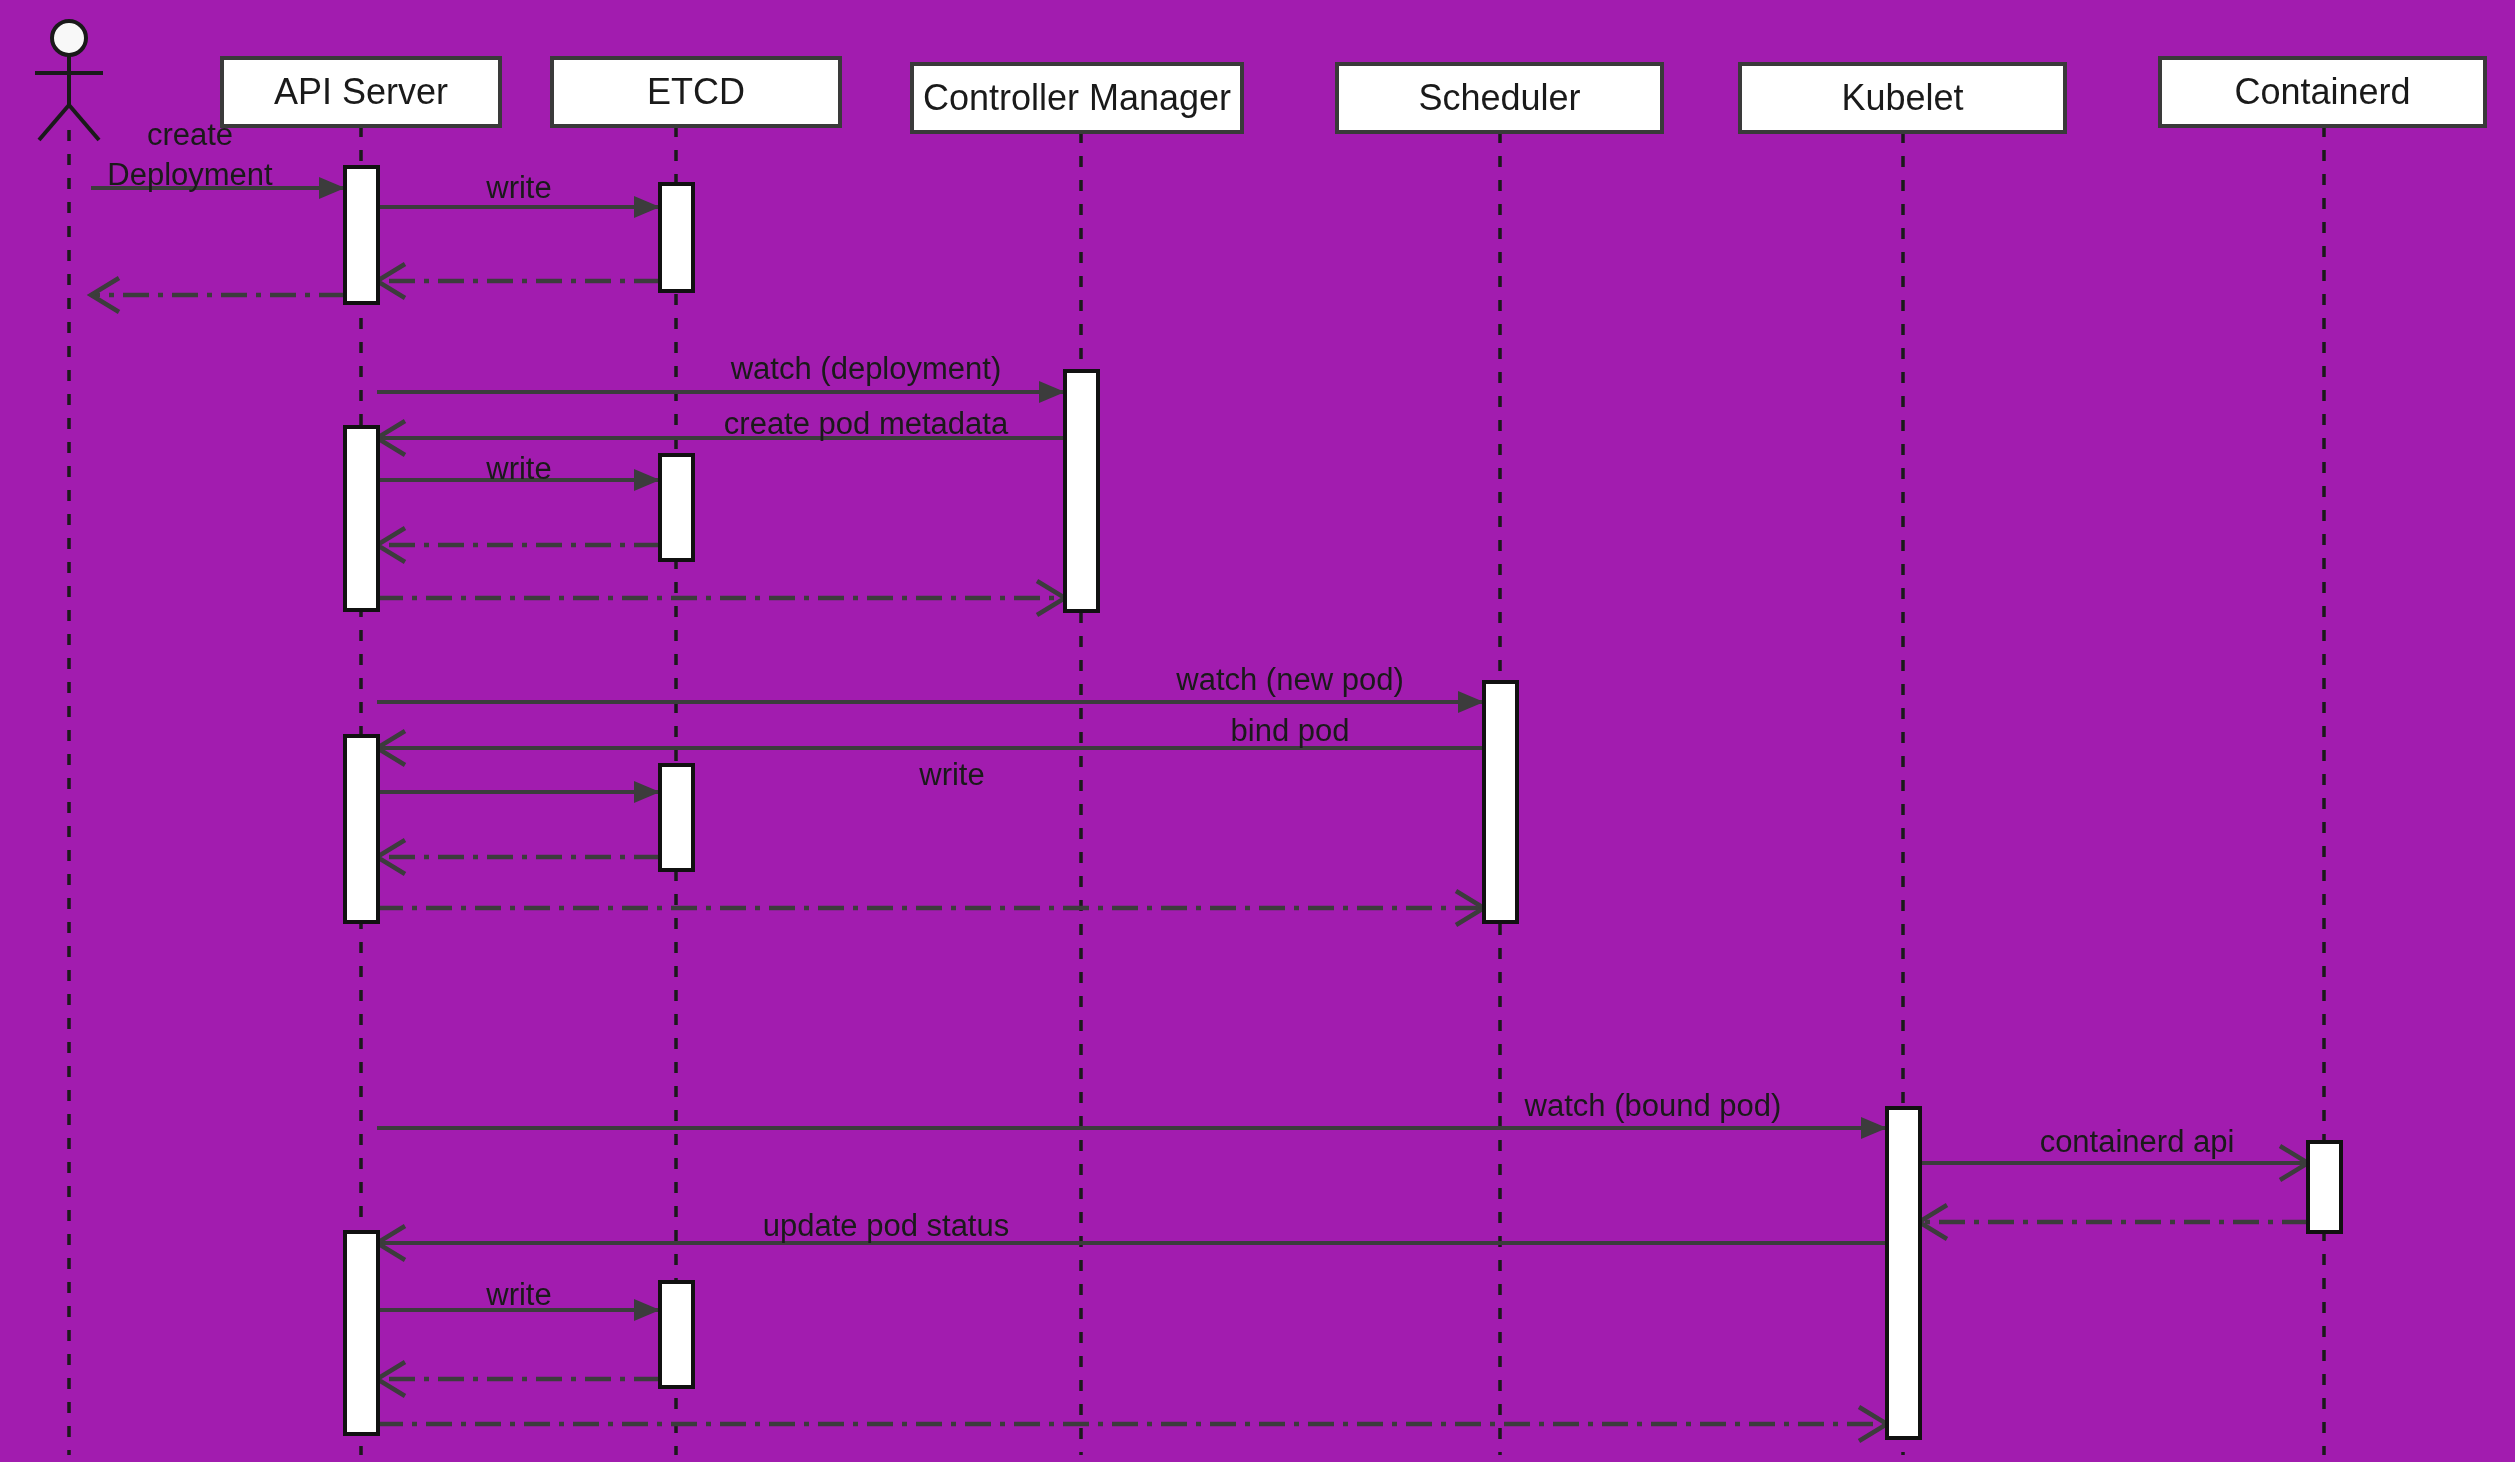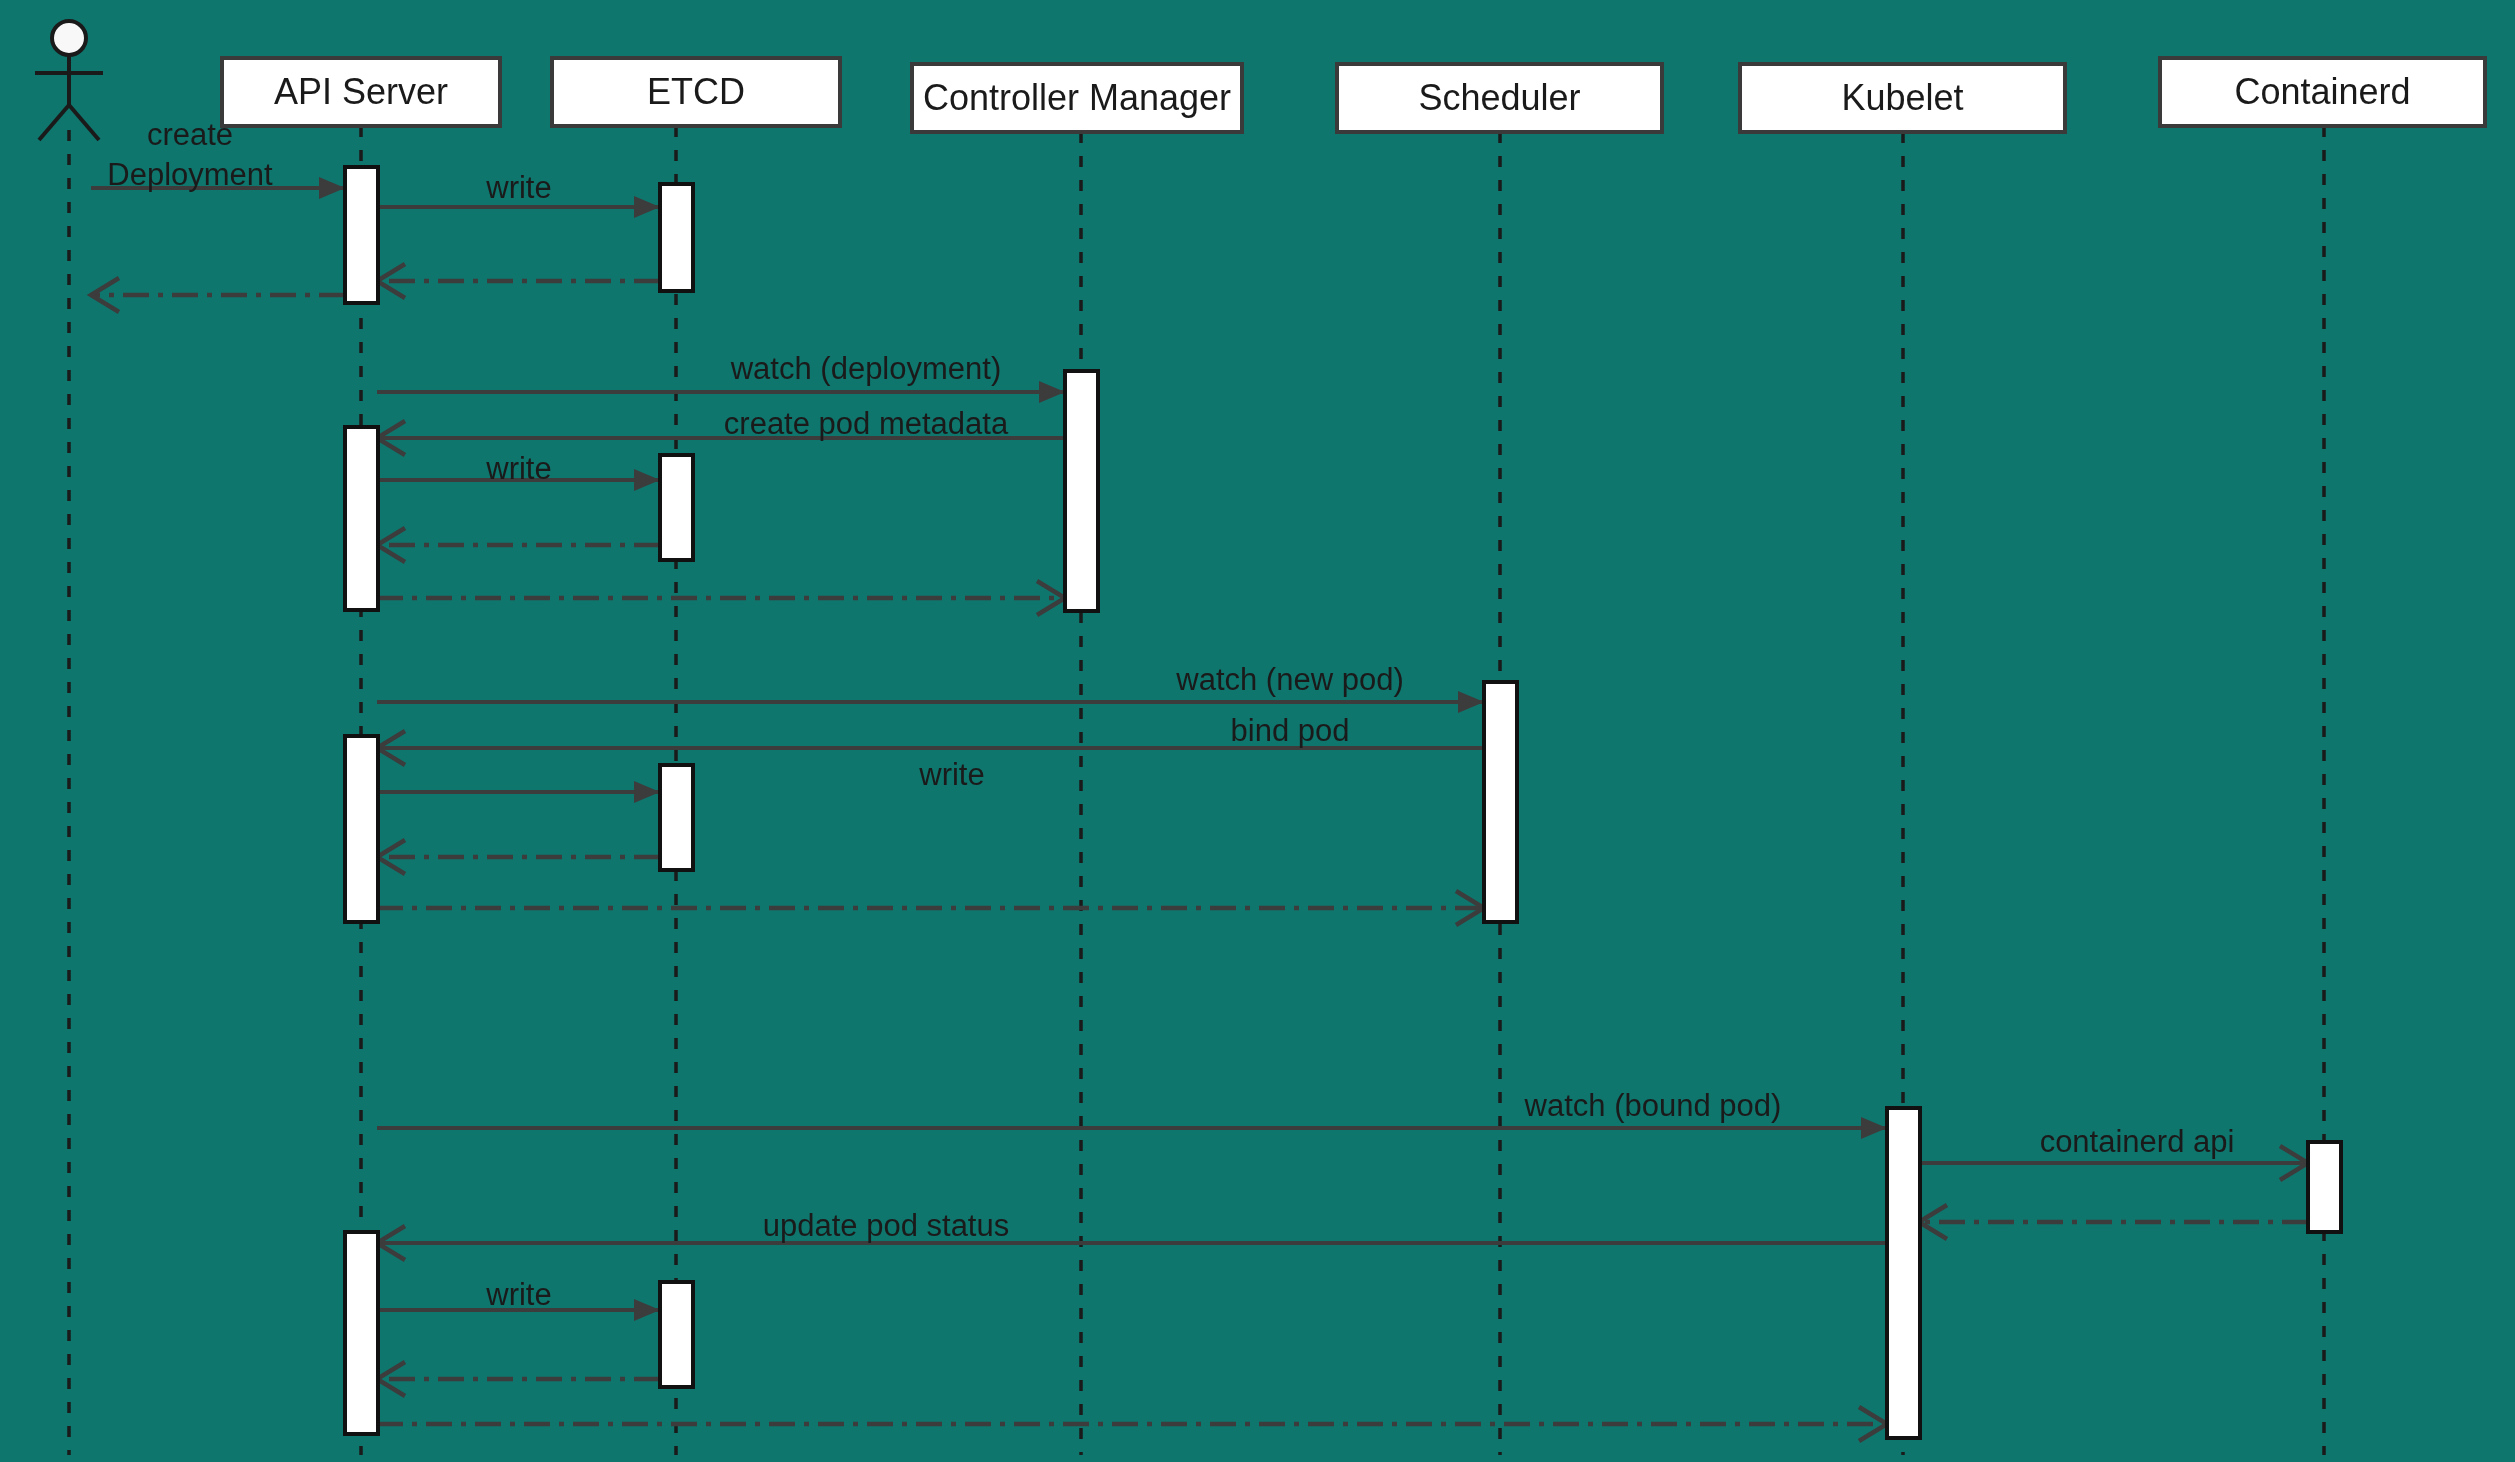--- a/index.html
+++ b/index.html
@@ -10,21 +10,21 @@
   body {
     width: 2515px;
     height: 1462px;
     font-family: "Liberation Sans", sans-serif;
     overflow: hidden;
   }
   #diagram-root {
     position: relative;
     width: 2515px;
     height: 1462px;
-    background: #0f766e;
+    background: #a21caf;
   }
   svg#seq {
     display: block;
     width: 2515px;
     height: 1462px;
   }
   .lifeline-box-rect {
     fill: #ffffff;
     stroke: #3a3a3a;
     stroke-width: 4;

